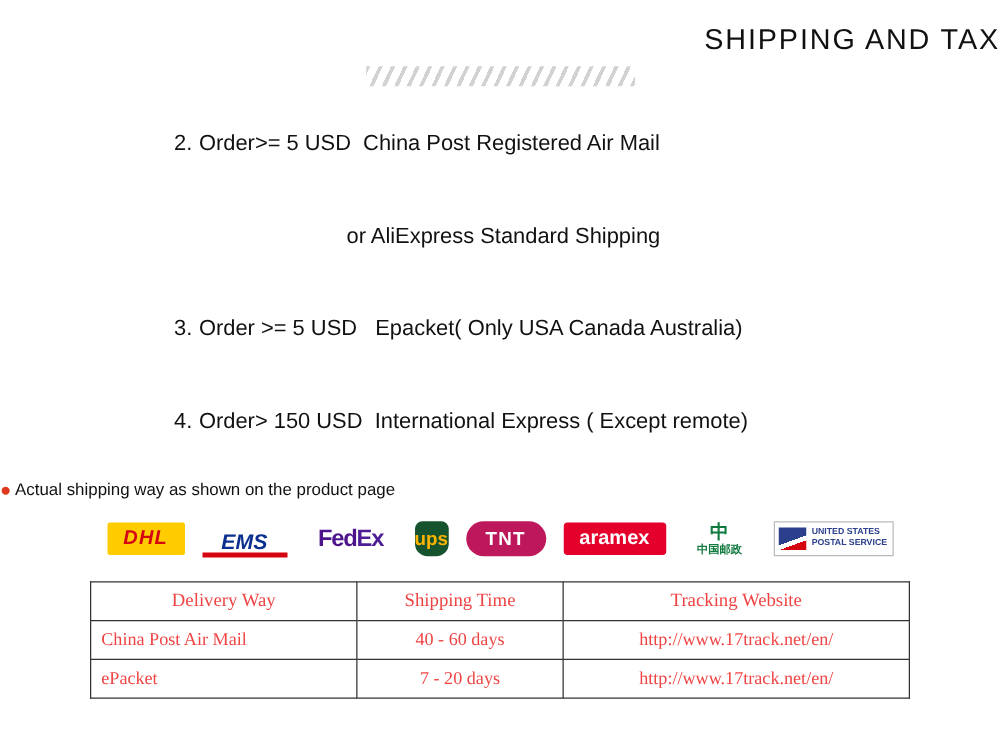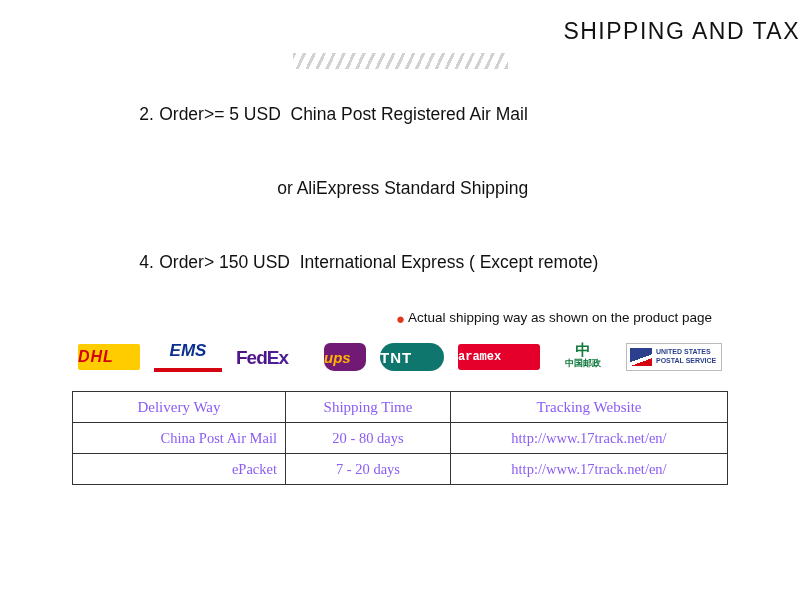--- a/index.html
+++ b/index.html
@@ -51,42 +51,41 @@
   }
   .line .num {
     display: inline-block;
     width: 20px;
   }
   .line.indented {
     padding-left: 138px;
   }
   .note {
     margin-top: 16px;
-    text-align: right;
     padding-right: 88px;
     font-size: 13.5px;
     color: #111;
   }
   .note .dot {
     color: #e03a1e;
     font-size: 15px;
     vertical-align: middle;
   }
   .carriers {
     margin-top: 12px;
     display: flex;
     align-items: center;
     justify-content: center;
     gap: 14px;
     height: 36px;
   }
   .logo {
     display: flex;
     align-items: center;
-    justify-content: flex-start;
+    justify-content: center;
     font-weight: bold;
     font-family: "Liberation Sans", sans-serif;
     line-height: 1;
   }
   .logo-dhl {
     width: 62px; height: 26px;
     background: #ffcc00;
     color: #d40511;
     font-style: italic;
     font-size: 16px;
@@ -94,53 +93,51 @@
     border-radius: 2px;
   }
   .logo-ems {
     width: 68px; height: 26px;
     background: #ffffff;
     color: #0a2f8f;
     font-style: italic;
     font-size: 17px;
     border-bottom: 4px solid #d40511;
     display: flex;
-    align-items: flex-start;
+    align-items: flex-end;
     justify-content: center;
   }
   .logo-fedex {
     width: 74px; height: 26px;
     font-size: 19px;
     letter-spacing: -1px;
   }
   .logo-fedex .fed { color: #4d148c; }
   .logo-fedex .ex { color: #4c1d95; }
   .logo-ups {
-    width: 42px; height: 28px;
-    background: #701a75;
+    width: 27px; height: 28px;
+    background: #14532d;
     color: #ffb500;
     font-size: 15px;
     border-radius: 6px 6px 10px 10px;
-    font-style: italic;
   }
   .logo-tnt {
     width: 64px; height: 28px;
-    background: #0f766e;
+    background: #be185d;
     color: #ffffff;
     font-size: 15px;
     border-radius: 14px;
     letter-spacing: 1px;
   }
   .logo-aramex {
     width: 82px; height: 26px;
     background: #e4002b;
     color: #ffffff;
-    font-size: 12px;
+    font-size: 16px;
     border-radius: 3px;
-    font-family: Liberation Mono, monospace;
   }
   .logo-chinapost {
     width: 58px; height: 30px;
     flex-direction: column;
     color: #0f7a3d;
     font-size: 9px;
     gap: 2px;
   }
   .logo-chinapost .cp-mark {
     font-size: 15px;
@@ -174,47 +171,50 @@
     margin: 16px auto 0 auto;
     width: 604px;
     table-layout: fixed;
   }
   table.ship-table td, table.ship-table th {
     border: 1px solid #333;
     height: 30px;
     font-weight: normal;
     font-size: 14.5px;
     font-family: "Liberation Serif", serif;
-    color: #8b5cf6;
+    color: #ef4444;
     padding: 0 8px;
   }
   table.ship-table th {
     text-align: center;
     font-size: 15px;
   }
   .col-way { width: 196px; }
   .col-time { width: 148px; text-align: center; }
   .col-track { width: 260px; text-align: center; }
-  td.way { text-align: right; }
+  td.way { text-align: left; }
 </style>
 </head>
 <body>
 
 <div class="page">
 
   <div class="title">SHIPPING AND TAX</div>
 
   <div class="hatch"></div>
 
   <div class="lines">
     <div class="line">
       <span class="num">2.</span><span>Order&gt;= 5 USD  China Post Registered Air Mail</span>
     </div>
     <div class="line indented">
       <span>or AliExpress Standard Shipping</span>
+    </div>
+    <div class="line">
+      <span class="num">3.</span><span>Order &gt;= 5 USD   Epacket( Only USA Canada Australia)</span>
     </div>
     <div class="line">
       <span class="num">4.</span><span>Order&gt; 150 USD  International Express ( Except remote)</span>
     </div>
   </div>
 
   <div class="note">
     <span class="dot">●</span>
     <span>Actual shipping way as shown on the product page</span>
   </div>
@@ -256,21 +256,21 @@
     <thead>
       <tr>
         <th class="col-way">Delivery Way</th>
         <th class="col-time">Shipping Time</th>
         <th class="col-track">Tracking Website</th>
       </tr>
     </thead>
     <tbody>
       <tr>
         <td class="way">China Post Air Mail</td>
-        <td class="col-time">20 - 80 days</td>
+        <td class="col-time">40 - 60 days</td>
         <td class="col-track">http://www.17track.net/en/</td>
       </tr>
       <tr>
         <td class="way">ePacket</td>
         <td class="col-time">7 - 20 days</td>
         <td class="col-track">http://www.17track.net/en/</td>
       </tr>
 
     </tbody>
   </table>

